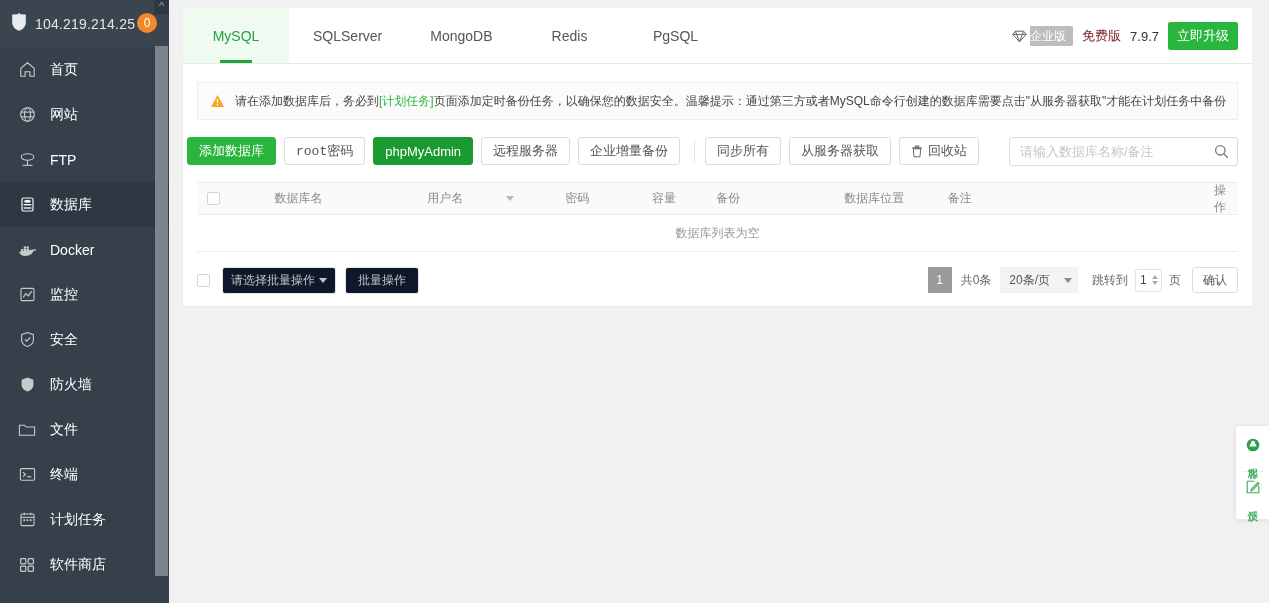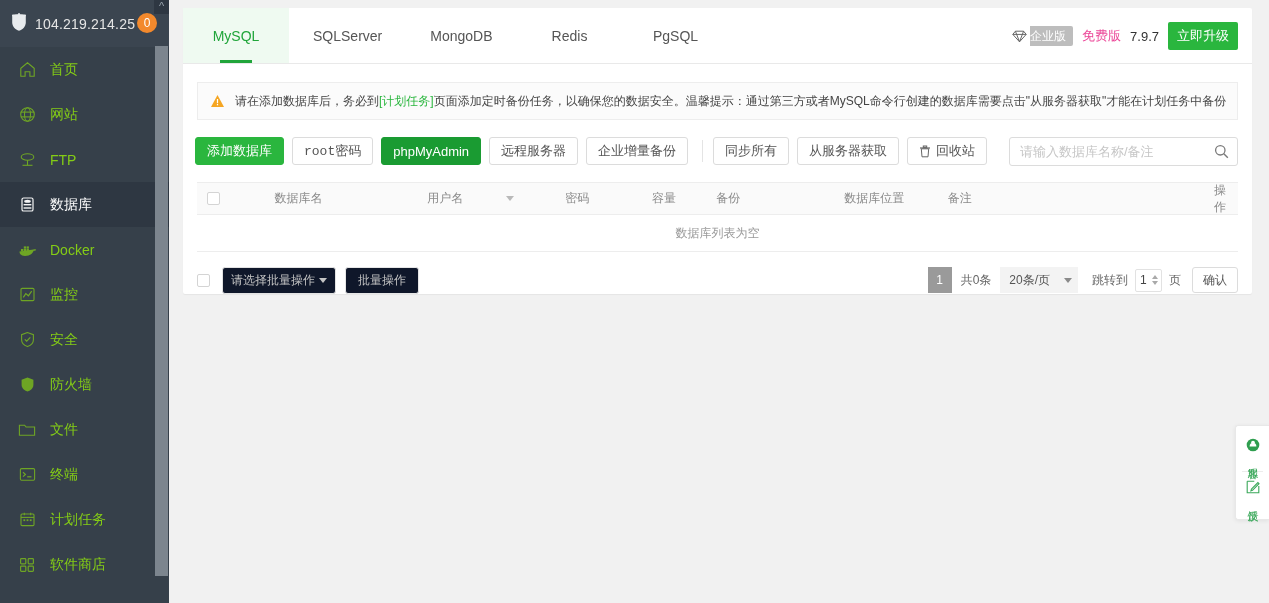--- a/index.html
+++ b/index.html
@@ -46,21 +46,21 @@
     width: 15px; height: 14px;
     background: #2e3742;
     color: #9aa4ae; font-size: 11px; line-height: 12px;
     text-align: center; cursor: pointer;
   }
   #nav { padding-top: 0px; }
   .nav-item {
     height: 45px;
     display: flex; align-items: center;
     padding-left: 16px;
-    color: #84cc16; font-size: 14px;
+    color: #ffffff; font-size: 14px;
     cursor: pointer;
     position: relative;
   }
   .nav-item.active { background: #2e3742; color: #ffffff; }
   .nav-item .nav-ico {
     width: 22px; height: 18px; flex: 0 0 auto;
     margin-right: 12px;
     display: flex; align-items: center; justify-content: center;
     opacity: .72;
   }
@@ -78,20 +78,21 @@
     width: 1100px; height: 603px;
     background: #f1f1f1;
     overflow: hidden;
   }
   #card {
     position: absolute; left: 14px; top: 8px;
     width: 1069px;
     background: #fff;
     border-radius: 2px;
     box-shadow: 0 1px 1px rgba(0,0,0,.05);
+    padding-bottom: 12px;
   }
 
   
   #tabbar {
     height: 56px;
     border-bottom: 1px solid #e9e9e9;
     display: flex; align-items: stretch;
     position: relative;
   }
   .tab {
@@ -118,21 +119,21 @@
     background: #bdbdbd; color: #fff;
     height: 20px; border-radius: 2px;
     padding-right: 7px;
     font-size: 12px;
   }
   #ent-badge .diamond {
     width: 22px; height: 20px;
     display: flex; align-items: center; justify-content: center;
     background: #fff;
   }
-  #free-label { font-size: 13px; color: #ec4899; }
+  #free-label { font-size: 13px; color: #7f1d1d; }
   #ver-num { font-size: 13px; color: #333; }
   #upgrade-btn {
     background: #2ab63e; color: #fff;
     font-size: 13px; border: none; border-radius: 2px;
     padding: 5px 9px; cursor: pointer;
     font-family: inherit;
   }
 
   
   #notice {
@@ -144,21 +145,21 @@
     padding: 0 12px;
     font-size: 12px; color: #444;
     overflow: hidden;
     white-space: nowrap;
   }
   #notice .warn-ico { margin-right: 10px; flex: 0 0 auto; display:flex; }
   #notice .link { color: #2ab63e; }
 
   
   #toolbar {
-    margin: 17px 14px 0 12px;
+    margin: 17px 14px 0 4px;
     display: flex; align-items: center;
     position: relative;
   }
   .btn {
     height: 28px;
     font-size: 13px;
     border-radius: 3px;
     padding: 0 11px;
     display: inline-flex; align-items: center;
     cursor: pointer;

